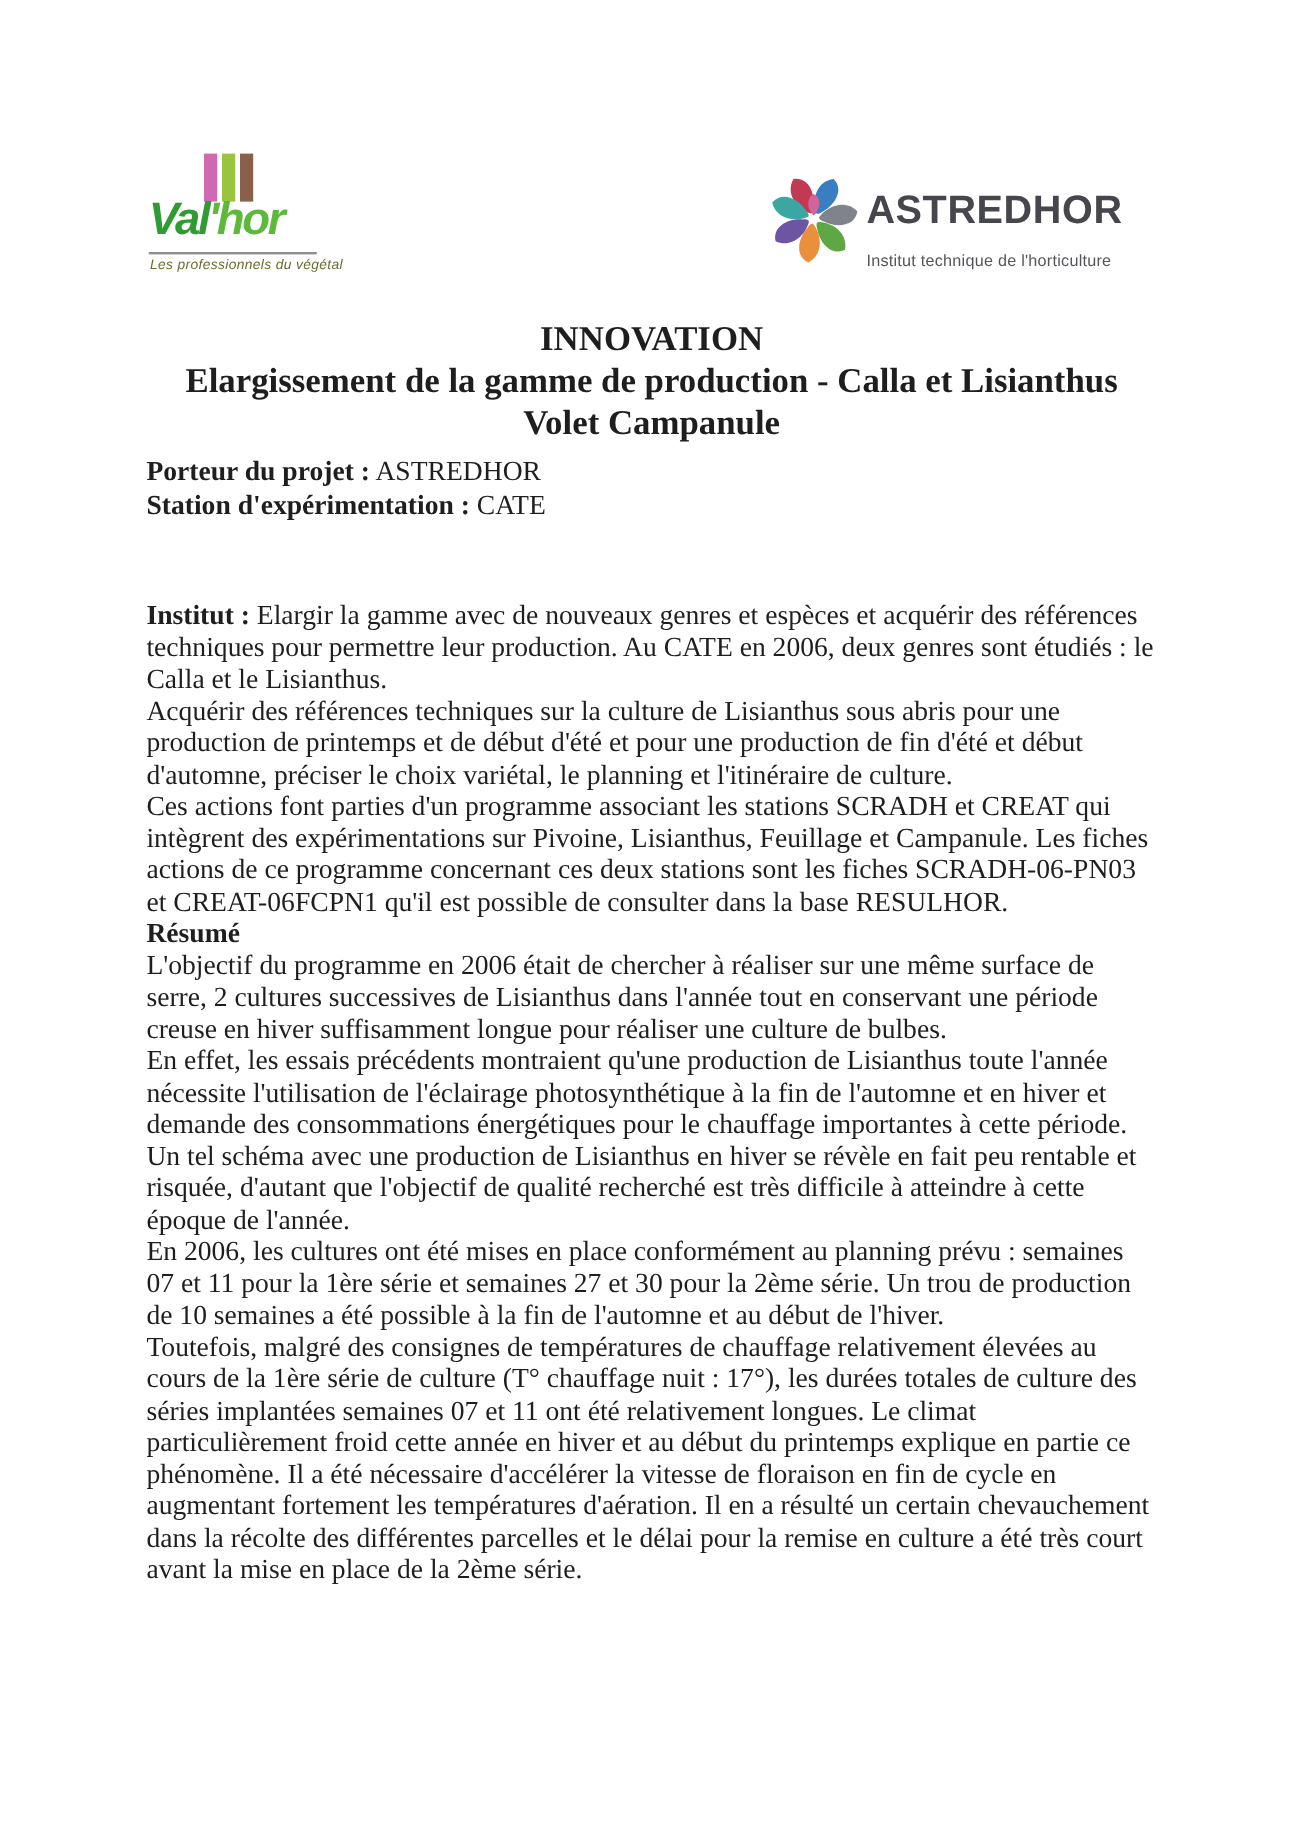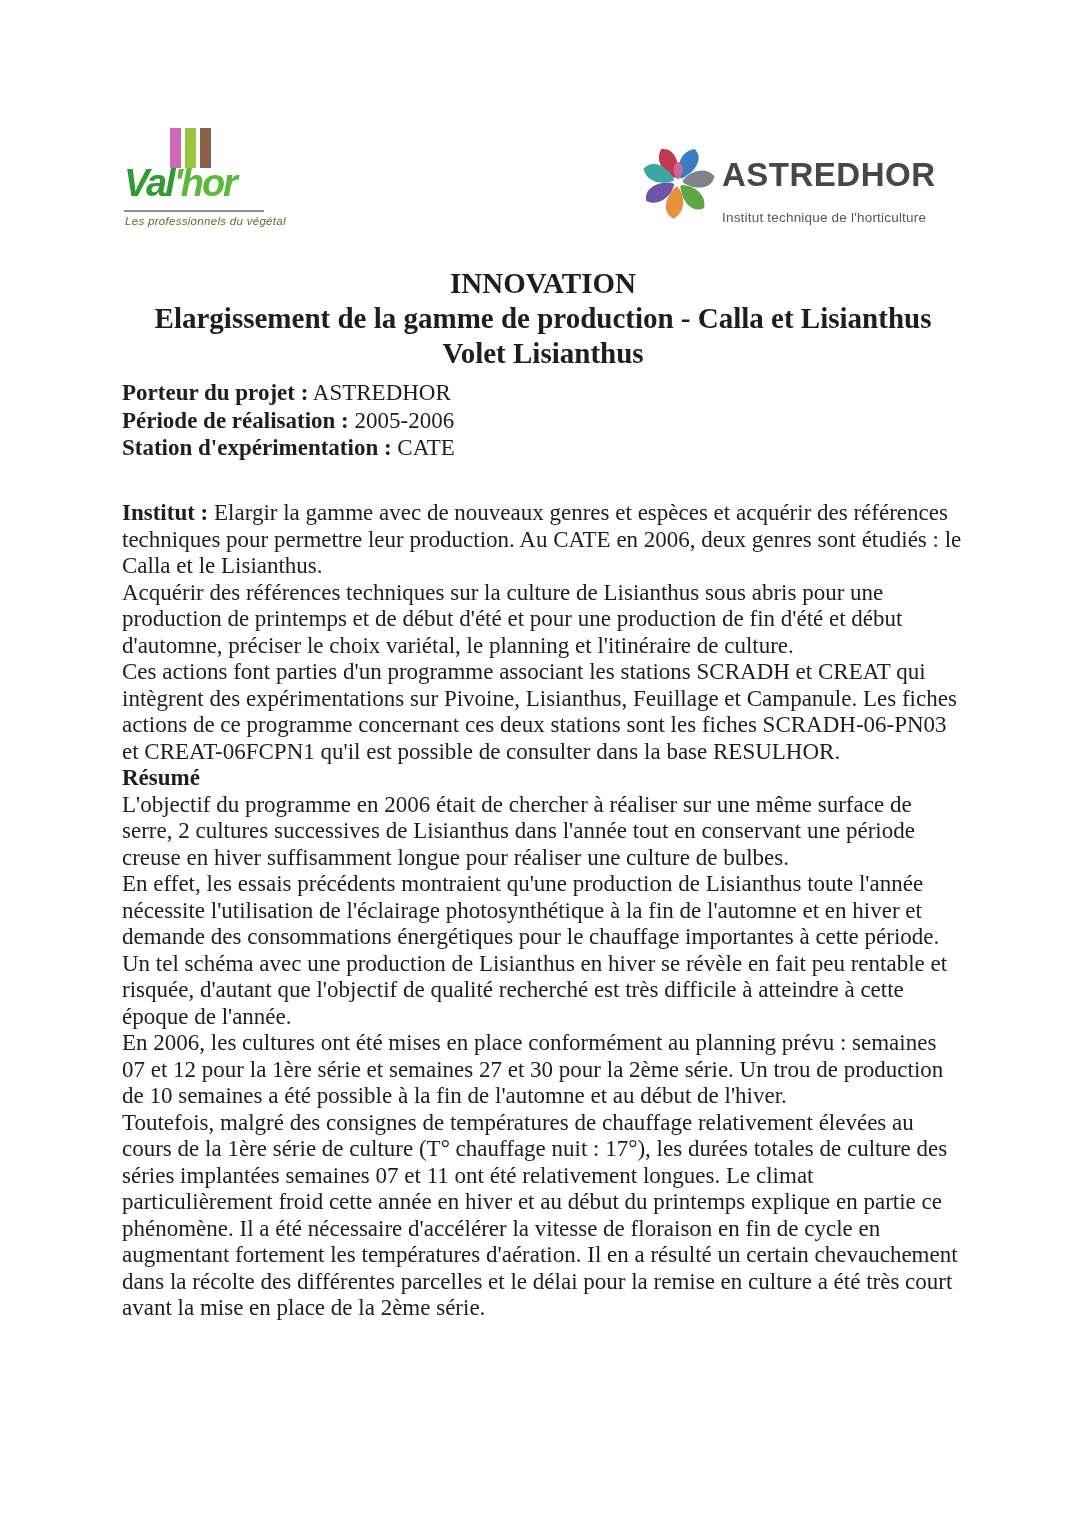--- a/index.html
+++ b/index.html
@@ -160,38 +160,37 @@
     </svg>
     <div class="astredhor-text">
       <div class="astredhor-name">ASTREDHOR</div>
       <div class="astredhor-tagline">Institut technique de l'horticulture</div>
     </div>
   </div>
 
   <div class="title-block">
     <div>INNOVATION</div>
     <div>Elargissement de la gamme de production - Calla et Lisianthus</div>
-    <div>Volet Lisianthus</div>
+    <div>Volet Campanule</div>
   </div>
 
   <div class="meta-block">
     <div><b>Porteur du projet :</b> <span>ASTREDHOR</span></div>
-    <div><b>Période de réalisation :</b> <span>2005-2006</span></div>
     <div><b>Station d'expérimentation :</b> <span>CATE</span></div>
   </div>
 
   <div class="body-block">
     <p><b>Institut :</b> <span>Elargir la gamme avec de nouveaux genres et espèces et acquérir des références techniques pour permettre leur production. Au CATE en 2006, deux genres sont étudiés : le Calla et le Lisianthus.</span><br>
       <span>Acquérir des références techniques sur la culture de Lisianthus sous abris pour une production de printemps et de début d'été et pour une production de fin d'été et début d'automne, préciser le choix variétal, le planning et l'itinéraire de culture.</span></p>
 
     <p class="gap">Ces actions font parties d'un programme associant les stations SCRADH et CREAT qui intègrent des expérimentations sur Pivoine, Lisianthus, Feuillage et Campanule. Les fiches actions de ce programme concernant ces deux stations sont les fiches SCRADH-06-PN03 et CREAT-06FCPN1 qu'il est possible de consulter dans la base RESULHOR.</p>
 
     <p class="gap resume-heading">Résumé</p>
     <p>L'objectif du programme en 2006 était de chercher à réaliser sur une même surface de serre, 2 cultures successives de Lisianthus dans l'année tout en conservant une période creuse en hiver suffisamment longue pour réaliser une culture de bulbes.</p>
 
     <p class="gap">En effet, les essais précédents montraient qu'une production de Lisianthus toute l'année nécessite l'utilisation de l'éclairage photosynthétique à la fin de l'automne et en hiver et demande des consommations énergétiques pour le chauffage importantes à cette période. Un tel schéma avec une production de Lisianthus en hiver se révèle en fait peu rentable et risquée, d'autant que l'objectif de qualité recherché est très difficile à atteindre à cette époque de l'année.</p>
 
-    <p class="gap">En 2006, les cultures ont été mises en place conformément au planning prévu : semaines 07 et 12 pour la 1ère série et semaines 27 et 30 pour la 2ème série. Un trou de production de 10 semaines a été possible à la fin de l'automne et au début de l'hiver.</p>
+    <p class="gap">En 2006, les cultures ont été mises en place conformément au planning prévu : semaines 07 et 11 pour la 1ère série et semaines 27 et 30 pour la 2ème série. Un trou de production de 10 semaines a été possible à la fin de l'automne et au début de l'hiver.</p>
 
     <p class="gap">Toutefois, malgré des consignes de températures de chauffage relativement élevées au cours de la 1ère série de culture (T° chauffage nuit : 17°), les durées totales de culture des séries implantées semaines 07 et 11 ont été relativement longues. Le climat particulièrement froid cette année en hiver et au début du printemps explique en partie ce phénomène. Il a été nécessaire d'accélérer la vitesse de floraison en fin de cycle en augmentant fortement les températures d'aération. Il en a résulté un certain chevauchement dans la récolte des différentes parcelles et le délai pour la remise en culture a été très court avant la mise en place de la 2ème série.</p>
   </div>
 
 </div>
 
 </body></html>

